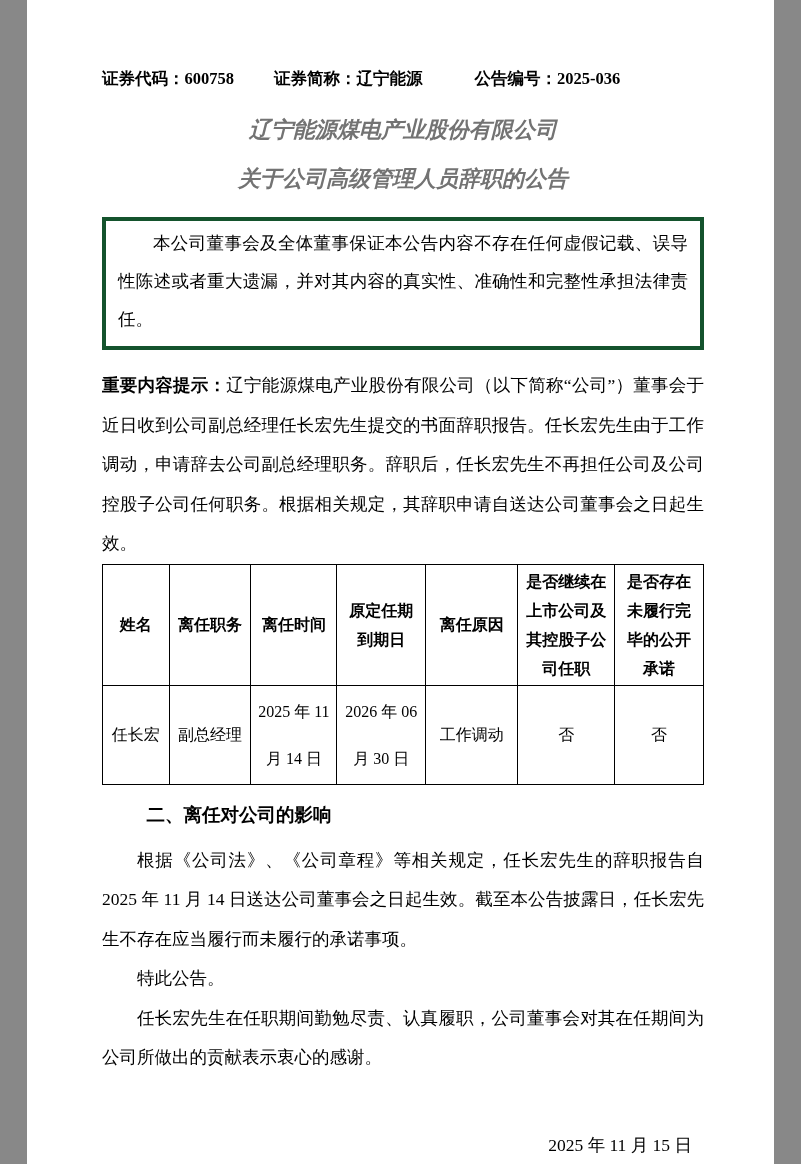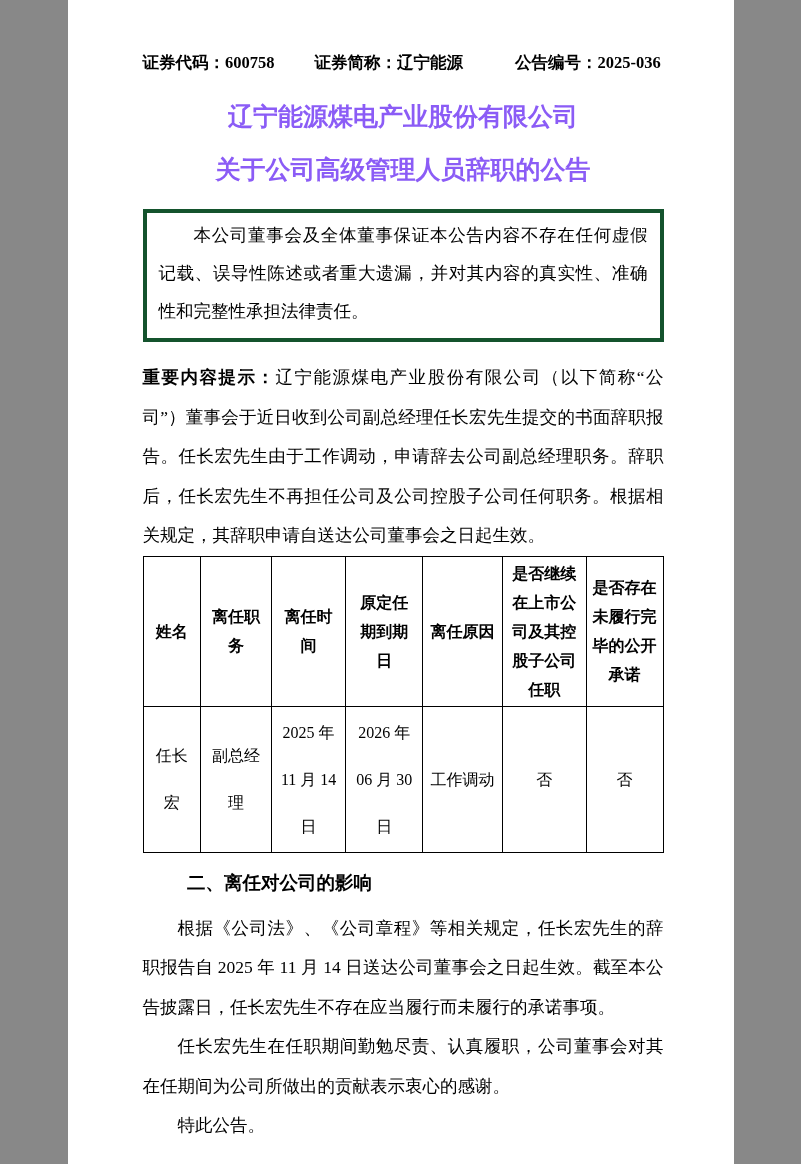--- a/index.html
+++ b/index.html
@@ -1,48 +1,49 @@
 <!DOCTYPE html>
 <html><head>
 <meta charset="utf-8">
 <style>
   html, body { margin: 0; padding: 0; background: #888; }
   .page {
     position: relative;
-    width: 666px;
+    width: 747px;
     height: 1164px;
     margin: 0 auto;
     background: #ffffff;
     box-sizing: border-box;
-    padding: 52px 70px 0 75px;
+    padding: 68px 70px 0 75px;
     font-family: "Liberation Serif", "DejaVu Serif", serif;
     color: #000000;
     overflow: hidden;
   }
   
   .meta-line {
     display: flex;
     align-items: baseline;
     font-size: 16.5px;
     font-weight: bold;
     margin-bottom: 26px;
     white-space: nowrap;
   }
   .meta-line .pair { margin-right: 40px; }
   .meta-line .pair:nth-child(2) { margin-right: 52px; }
   .meta-line .pair:last-child { margin-right: 0; }
   
   .doc-title {
     text-align: center;
-    color: #8b5cf6;
+    color: #737373;
     font-weight: bold;
-    font-size: 25px;
+    font-size: 22px;
     font-family: "Liberation Sans", "DejaVu Sans", sans-serif;
     line-height: 1.3;
     margin: 0 0 20px 0;
+    font-style: italic;
   }
   .doc-title.second { margin-bottom: 24px; }
   
   .disclaimer-box {
     border: 4px solid #14532d;
     padding: 3px 12px 8px 12px;
     margin-bottom: 16px;
   }
   .disclaimer-box p {
     margin: 0;
@@ -157,20 +158,20 @@
         <td>2026 年 06 月 30 日</td>
         <td>工作调动</td>
         <td>否</td>
         <td>否</td>
       </tr>
     </tbody>
   </table>
 
   <h3 class="section-heading">二、离任对公司的影响</h3>
   <p class="para indent">根据《公司法》、《公司章程》等相关规定，任长宏先生的辞职报告自 2025 年 11 月 14 日送达公司董事会之日起生效。截至本公告披露日，任长宏先生不存在应当履行而未履行的承诺事项。</p>
+  <p class="para indent">特此公告。</p>
   <p class="para indent">任长宏先生在任职期间勤勉尽责、认真履职，公司董事会对其在任期间为公司所做出的贡献表示衷心的感谢。</p>
-  <p class="para indent">特此公告。</p>
 
   <div class="signature">
     <div class="sig-line">2025 年 11 月 15 日</div>
   </div>
 
 </div>
 
 </body></html>

